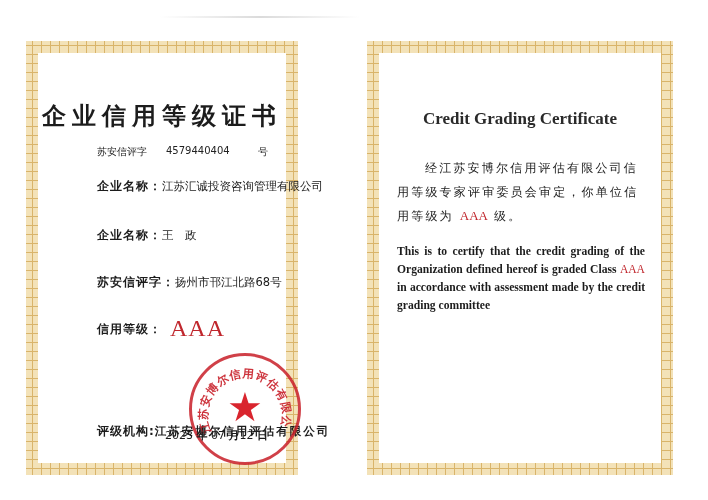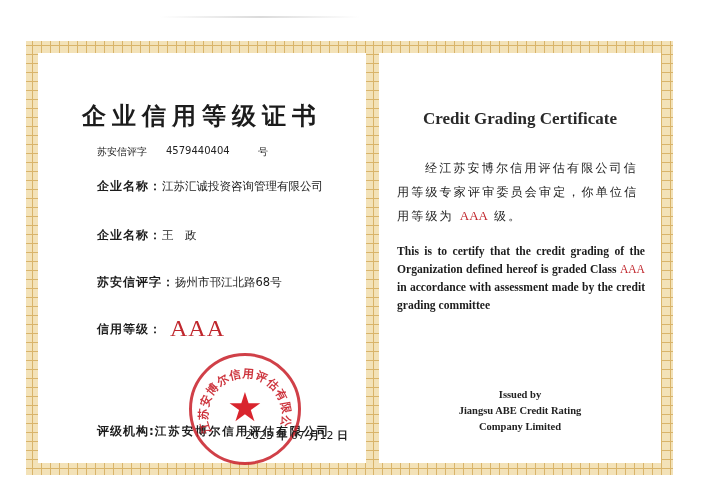--- a/index.html
+++ b/index.html
@@ -17,21 +17,21 @@
     position: absolute; background: #ffffff;
   }
   
   .key {
     position: absolute; inset: 0;
     background-color: #f3e2b8;
     background-image:
       repeating-linear-gradient(90deg, transparent 0 6px, #d9b46a 6px 7px, transparent 7px 9px),
       repeating-linear-gradient(0deg, transparent 0 6px, #d9b46a 6px 7px, transparent 7px 9px);
   }
-  #left-page { left: 26px; top: 41px; width: 352px; height: 434px; }
+  #left-page { left: 26px; top: 41px; width: 272px; height: 434px; }
   #left-page .inner { left: 12px; top: 12px; right: 12px; bottom: 12px; }
   #right-page { left: 367px; top: 41px; width: 306px; height: 434px; }
   #right-page .inner { left: 12px; top: 12px; right: 12px; bottom: 12px; }
 
   .title-cn {
     position: absolute; left: 0; right: 0; top: 47px; text-align: center;
     font-size: 24px; font-weight: bold; letter-spacing: 6px; color: #1c1c1c;
     font-family: "DejaVu Serif", serif;
   }
   .cert-no {
@@ -134,19 +134,14 @@
     </div>
   </div>
 </div>
 
 <div class="page" id="right-page">
   <div class="key"></div>
   <div class="inner">
     <div class="title-en">Credit Grading Certificate</div>
     <div class="cn-para"><span>经江苏安博尔信用评估有限公司信用等级专家评审委员会审定，你单位信用等级为</span> <span class="aaa">AAA</span> <span>级。</span></div>
     <div class="en-para"><span>This is to certify that the credit grading of the Organization defined hereof is graded Class</span> <span class="aaa">AAA</span> <span>in accordance with assessment made by the credit grading committee</span></div>
-    <div class="issued">
-      <div>Issued by</div>
-      <div>Jiangsu ABE Credit Rating</div>
-      <div>Company Limited</div>
-    </div>
   </div>
 </div>
 
 </body></html>

